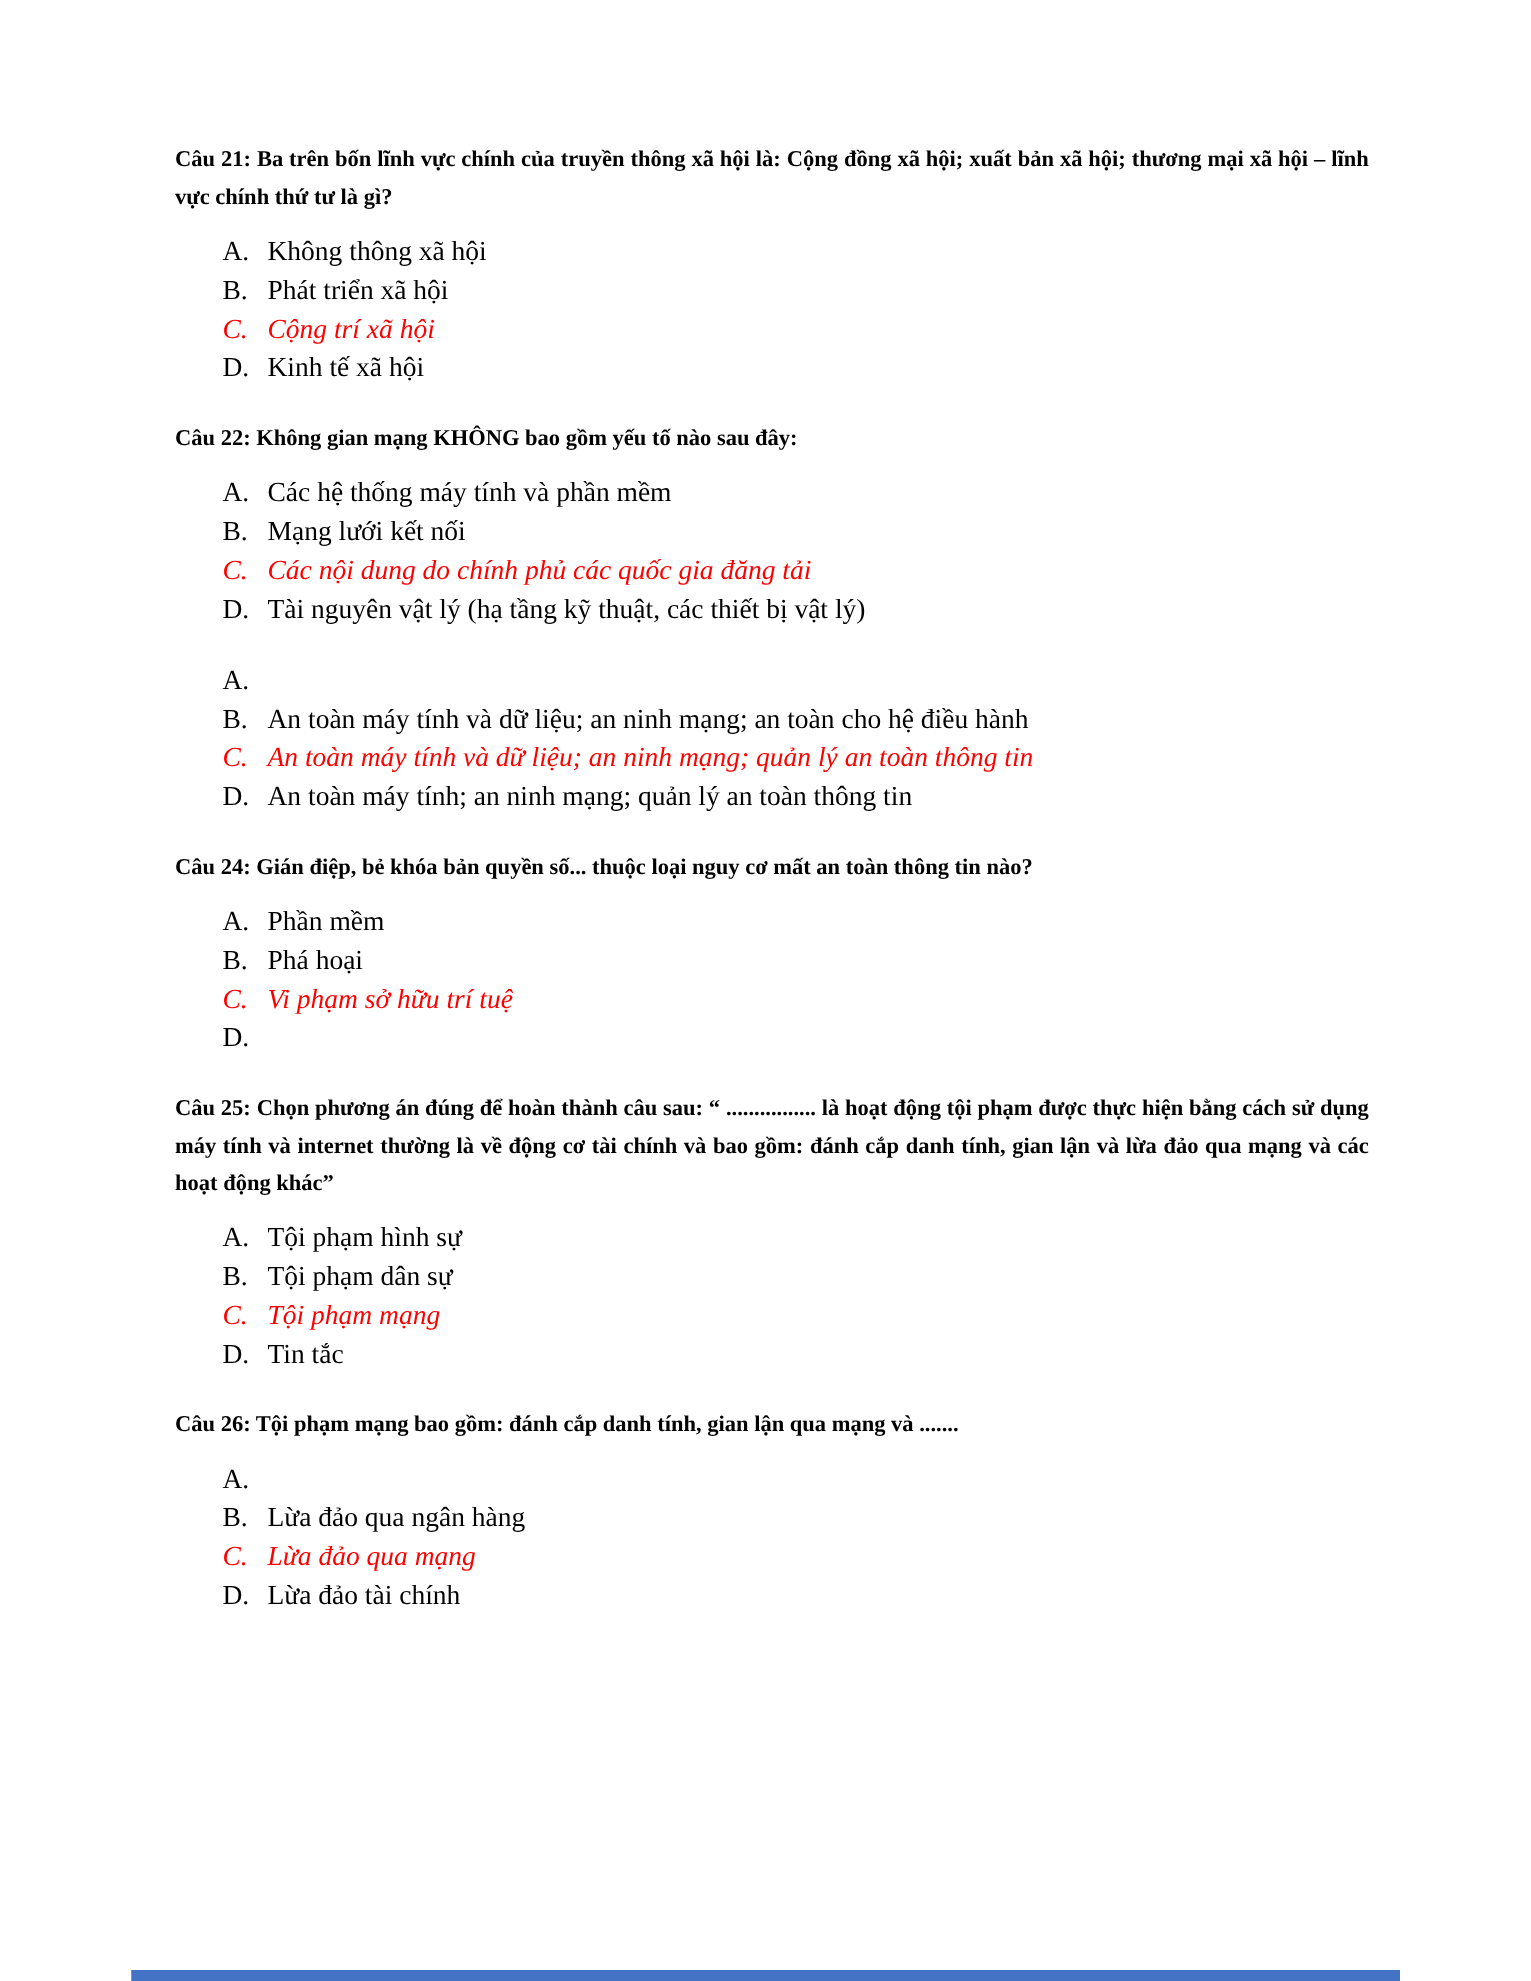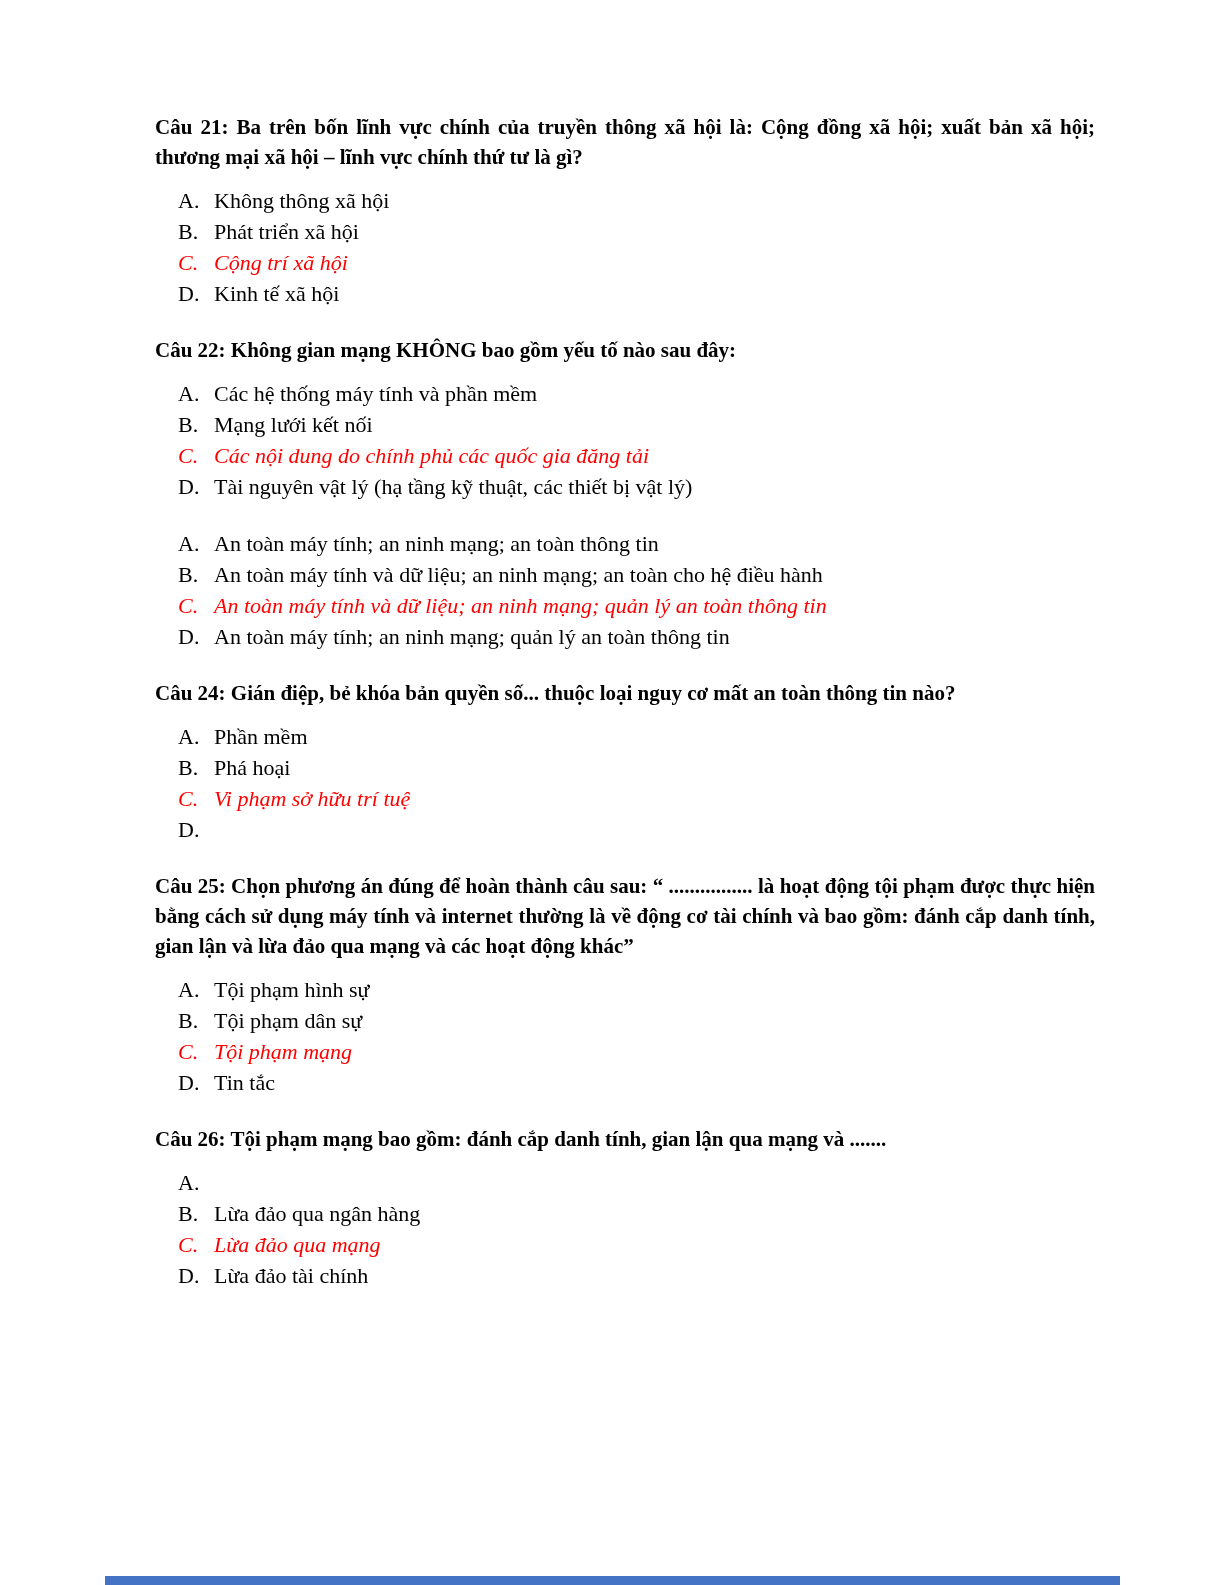--- a/index.html
+++ b/index.html
@@ -14,25 +14,24 @@
   }
   .page {
     position: absolute;
     top: 112px;
     left: 140px;
     right: 130px;
   }
   .question { margin-bottom: 26px; }
   .prompt {
     font-weight: bold;
-    font-size: 21px;
+    font-size: 18px;
     line-height: 30px;
     text-align: justify;
     margin-bottom: 13px;
-    margin-left: 15px;
   }
   .options { margin-left: 38px; }
   .option {
     font-size: 22px;
     line-height: 31px;
     display: flex;
   }
   .opt-label {
     display: inline-block;
     width: 36px;
@@ -93,21 +92,20 @@
         <div class="option">
           <span class="opt-label">D.</span>
           <span class="opt-text">Tài nguyên vật lý (hạ tầng kỹ thuật, các thiết bị vật lý)</span>
         </div>
       </div>
     </div>
     <div class="question">
       <div class="options">
         <div class="option">
           <span class="opt-label">A.</span>
-          <span class="opt-text">An toàn máy tính; an ninh mạng; an toàn thông tin</span>
         </div>
         <div class="option">
           <span class="opt-label">B.</span>
           <span class="opt-text">An toàn máy tính và dữ liệu; an ninh mạng; an toàn cho hệ điều hành</span>
         </div>
         <div class="option correct" style="color: rgb(255, 0, 0);">
           <span class="opt-label">C.</span>
           <span class="opt-text">An toàn máy tính và dữ liệu; an ninh mạng; quản lý an toàn thông tin</span>
         </div>
         <div class="option">

